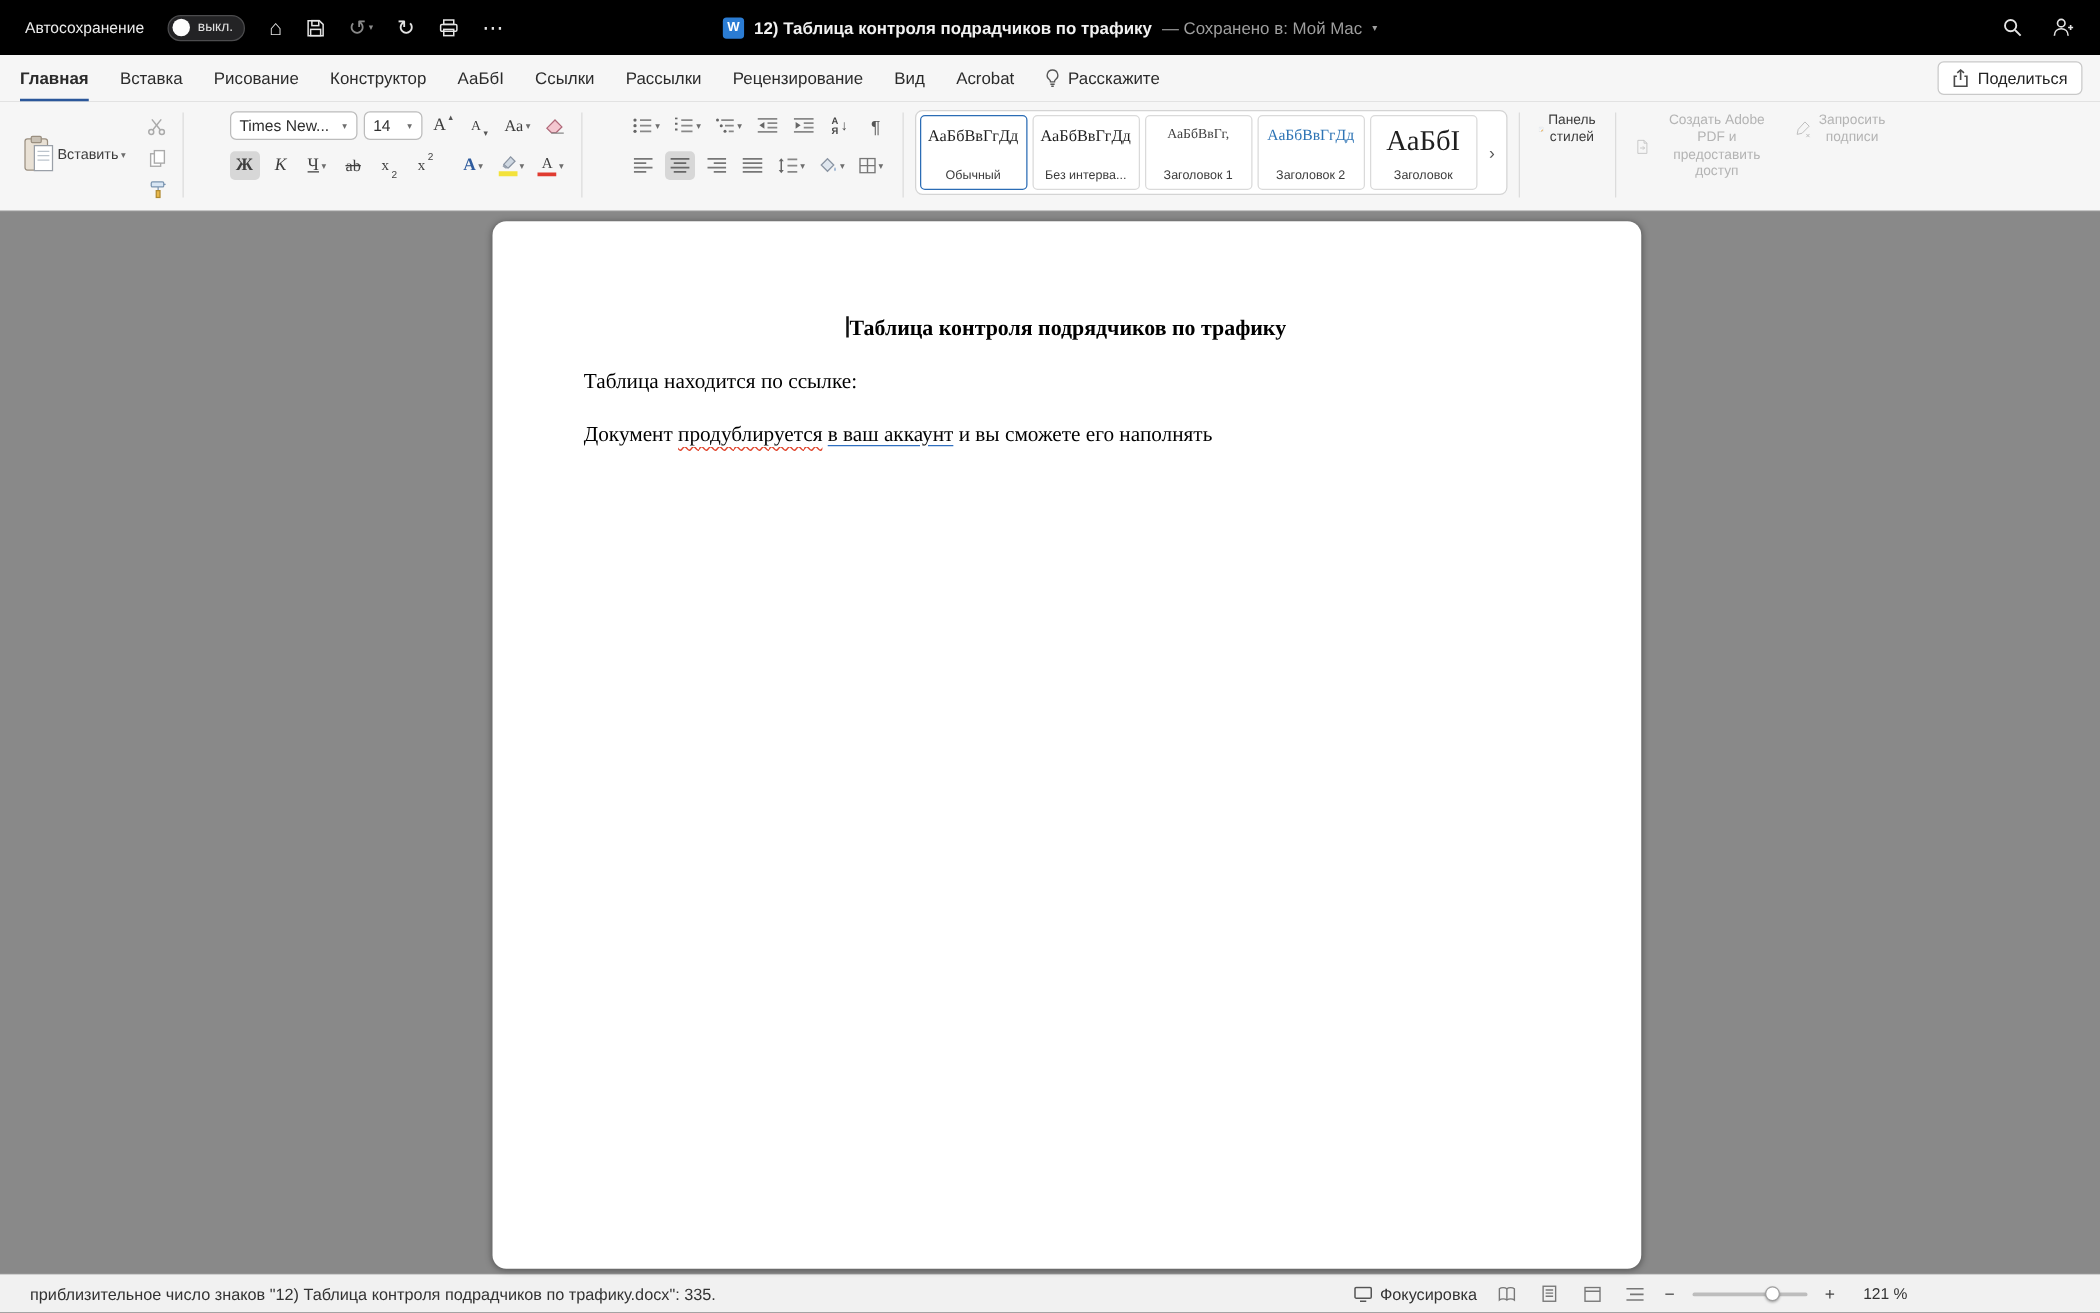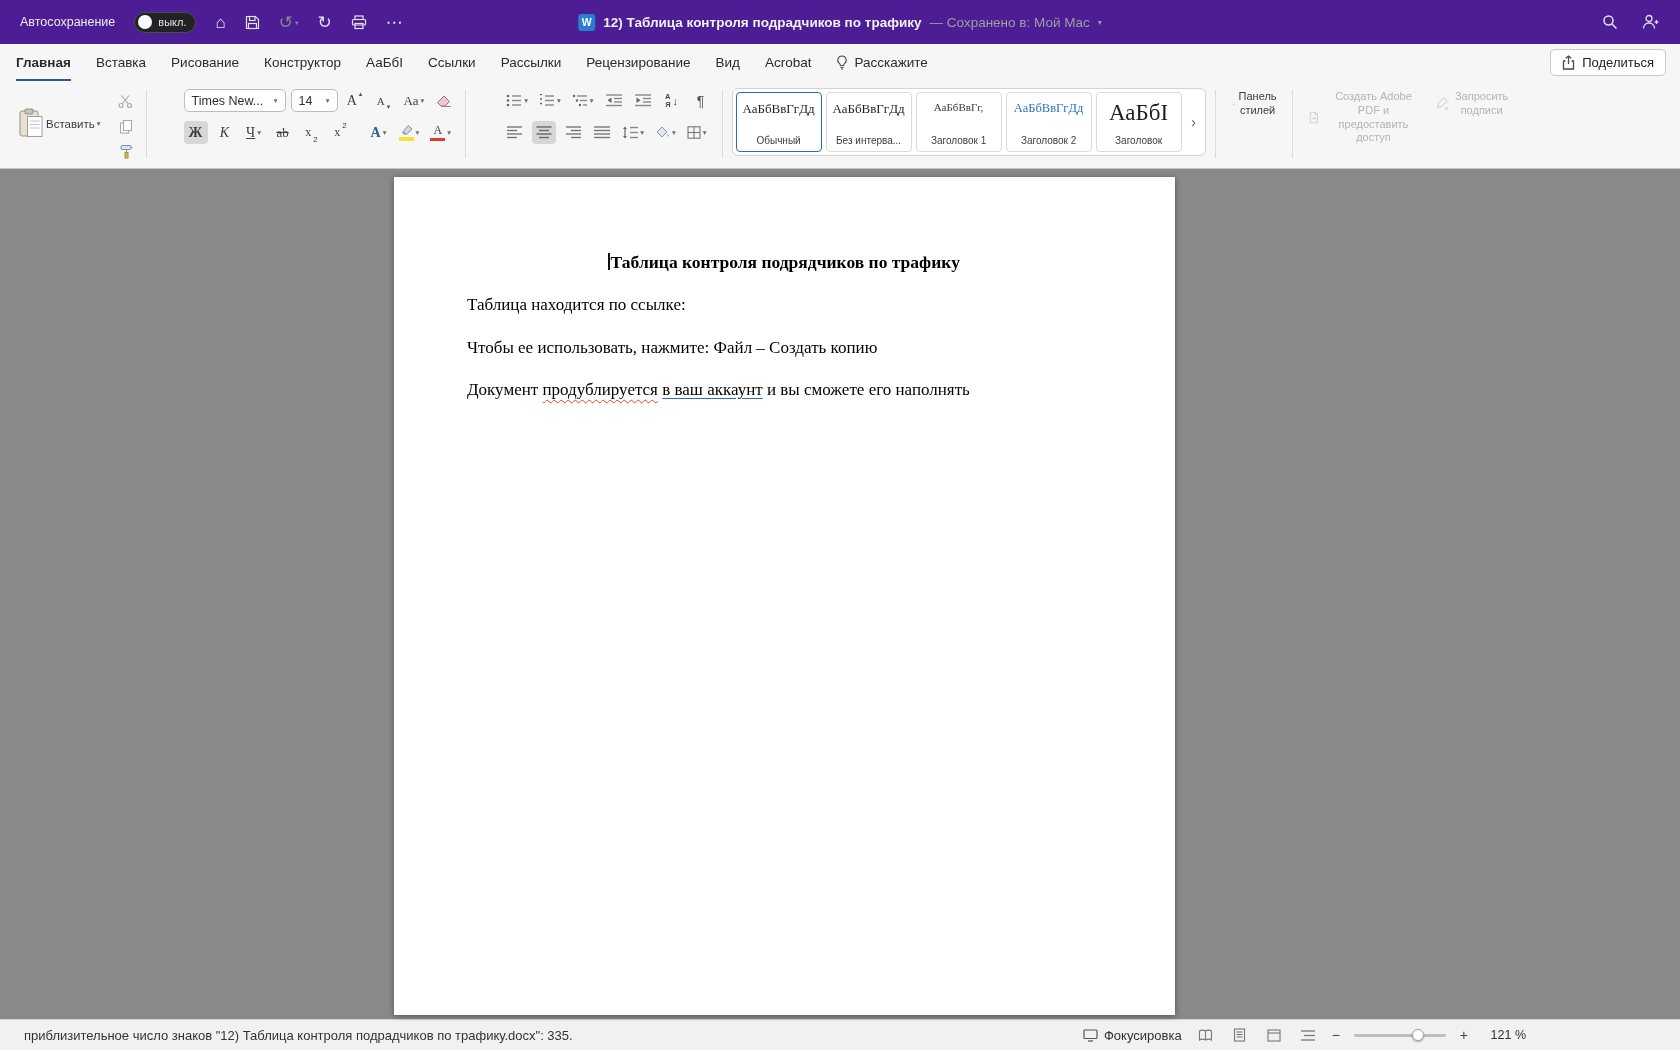--- a/index.html
+++ b/index.html
@@ -3,21 +3,21 @@
 <meta charset="utf-8">
 <style>
   * { margin:0; padding:0; box-sizing:border-box; }
   html,body { width:1680px; height:1050px; overflow:hidden; }
   body { font-family:"Liberation Sans", sans-serif; background:#898989; -webkit-font-smoothing:antialiased; }
   button { border:0; background:none; padding:0; font:inherit; color:inherit; cursor:default; }
   svg { display:block; }
   .window { width:1680px; height:1050px; display:flex; flex-direction:column; }
 
   
-  .titlebar { flex:0 0 44px; background:#4c1d95; display:flex; align-items:center; padding:0 20px; position:relative; }
+  .titlebar { flex:0 0 44px; background:#000000; display:flex; align-items:center; padding:0 20px; position:relative; }
   .tb-left { display:flex; align-items:center; gap:19px; }
   .autosave-label { font-size:12.5px; color:#ececec; }
   .toggle { display:flex; align-items:center; gap:6px; background:#232325; border:1px solid #4c4c4e; border-radius:11px; height:21px; padding:0 9px 0 3px; }
   .knob { width:14px; height:14px; border-radius:50%; background:#fdfdfd; }
   .toggle-label { font-size:11px; color:#e2e2e2; }
   .tb-ic { color:#e4e4e4; font-size:17px; line-height:1; display:flex; align-items:center; gap:2px; }
   .tb-ic.dis { color:#8a8a8a; }
   .chev-dark { font-size:7px; color:#8a8a8a; }
   .tb-center { position:absolute; left:50%; top:0; height:100%; transform:translateX(-50%); display:flex; align-items:center; gap:8px; white-space:nowrap; }
   .word-badge { width:17px; height:17px; border-radius:3px; background:#2b7cd3; color:#fff; font-size:10.5px; font-weight:bold; display:flex; align-items:center; justify-content:center; }
@@ -77,21 +77,21 @@
   .cname { font-size:10px; color:#3c3c3c; white-space:nowrap; }
   .morebtn { width:16px; height:60px; display:flex; align-items:center; justify-content:center; font-size:14px; color:#555; }
 
   .bigbtn { display:flex; flex-direction:row; align-items:center; gap:4px; padding:4px 6px; border-radius:5px; }
   .bigbtn .l2 { font-size:11px; color:#3c3c3c; text-align:center; line-height:1.25; }
   .bigbtn.dis .l2 { color:#b4b4b4; }
   .w58 { width:58px; } .w128 { width:128px; } .w86 { width:86px; }
 
   
   .docarea { flex:1; background:#898989; position:relative; }
-  .page { position:absolute; left:394px; top:8px; bottom:4px; width:781px; background:#fff; box-shadow:0 1px 6px rgba(0,0,0,.4); padding:74px 74px 0 73px; font-family:"Liberation Serif", serif; color:#000; cursor:text; }
+  .page { position:absolute; left:394px; top:8px; bottom:4px; width:919px; background:#fff; box-shadow:0 1px 6px rgba(0,0,0,.4); padding:74px 74px 0 73px; font-family:"Liberation Serif", serif; color:#000; cursor:text;border-radius:11px; }
   .dtitle { font-size:17.5px; line-height:22px; font-weight:700; text-align:center; margin-bottom:21px; }
   .caret { display:inline-block; width:1.5px; height:17px; background:#111; margin-right:1px; vertical-align:-2px; }
   .bl { font-size:17px; line-height:21.5px; }
   .mt { margin-top:21px; }
   .doclink { color:#0563c1; text-decoration:underline; cursor:pointer; }
   .spell { text-decoration-line:underline; text-decoration-style:wavy; text-decoration-color:#e0442c; text-decoration-thickness:1px; text-underline-offset:4px; }
   .uphrase { text-decoration-line:underline; text-decoration-color:#2f6fc0; text-underline-offset:3px; }
 
   
   .statusbar { flex:0 0 31px; background:#f1f1f1; border-top:1px solid #cfcfcf; display:flex; align-items:center; padding:0 24px; font-size:13px; color:#333; }
@@ -523,21 +523,20 @@
       </svg>
       <span class="l2">Запросить подписи</span>
     </button>
 
   </div>
 
   <main class="docarea">
     <div class="page">
       <h1 class="dtitle"><span class="caret"></span><span>Таблица контроля подрядчиков по трафику</span></h1>
       <p class="bl"><span>Таблица находится по ссылке:</span></p>
-      <p class="bl mt"><span>Чтобы ее использовать, нажмите: Файл – Создать копию</span></p>
       <p class="bl mt">
         <span>Документ</span>
         <span class="spell">продублируется</span>
         <span class="uphrase">в ваш аккаунт</span>
         <span>и вы сможете его наполнять</span>
       </p>
     </div>
   </main>
 
   <footer class="statusbar">

